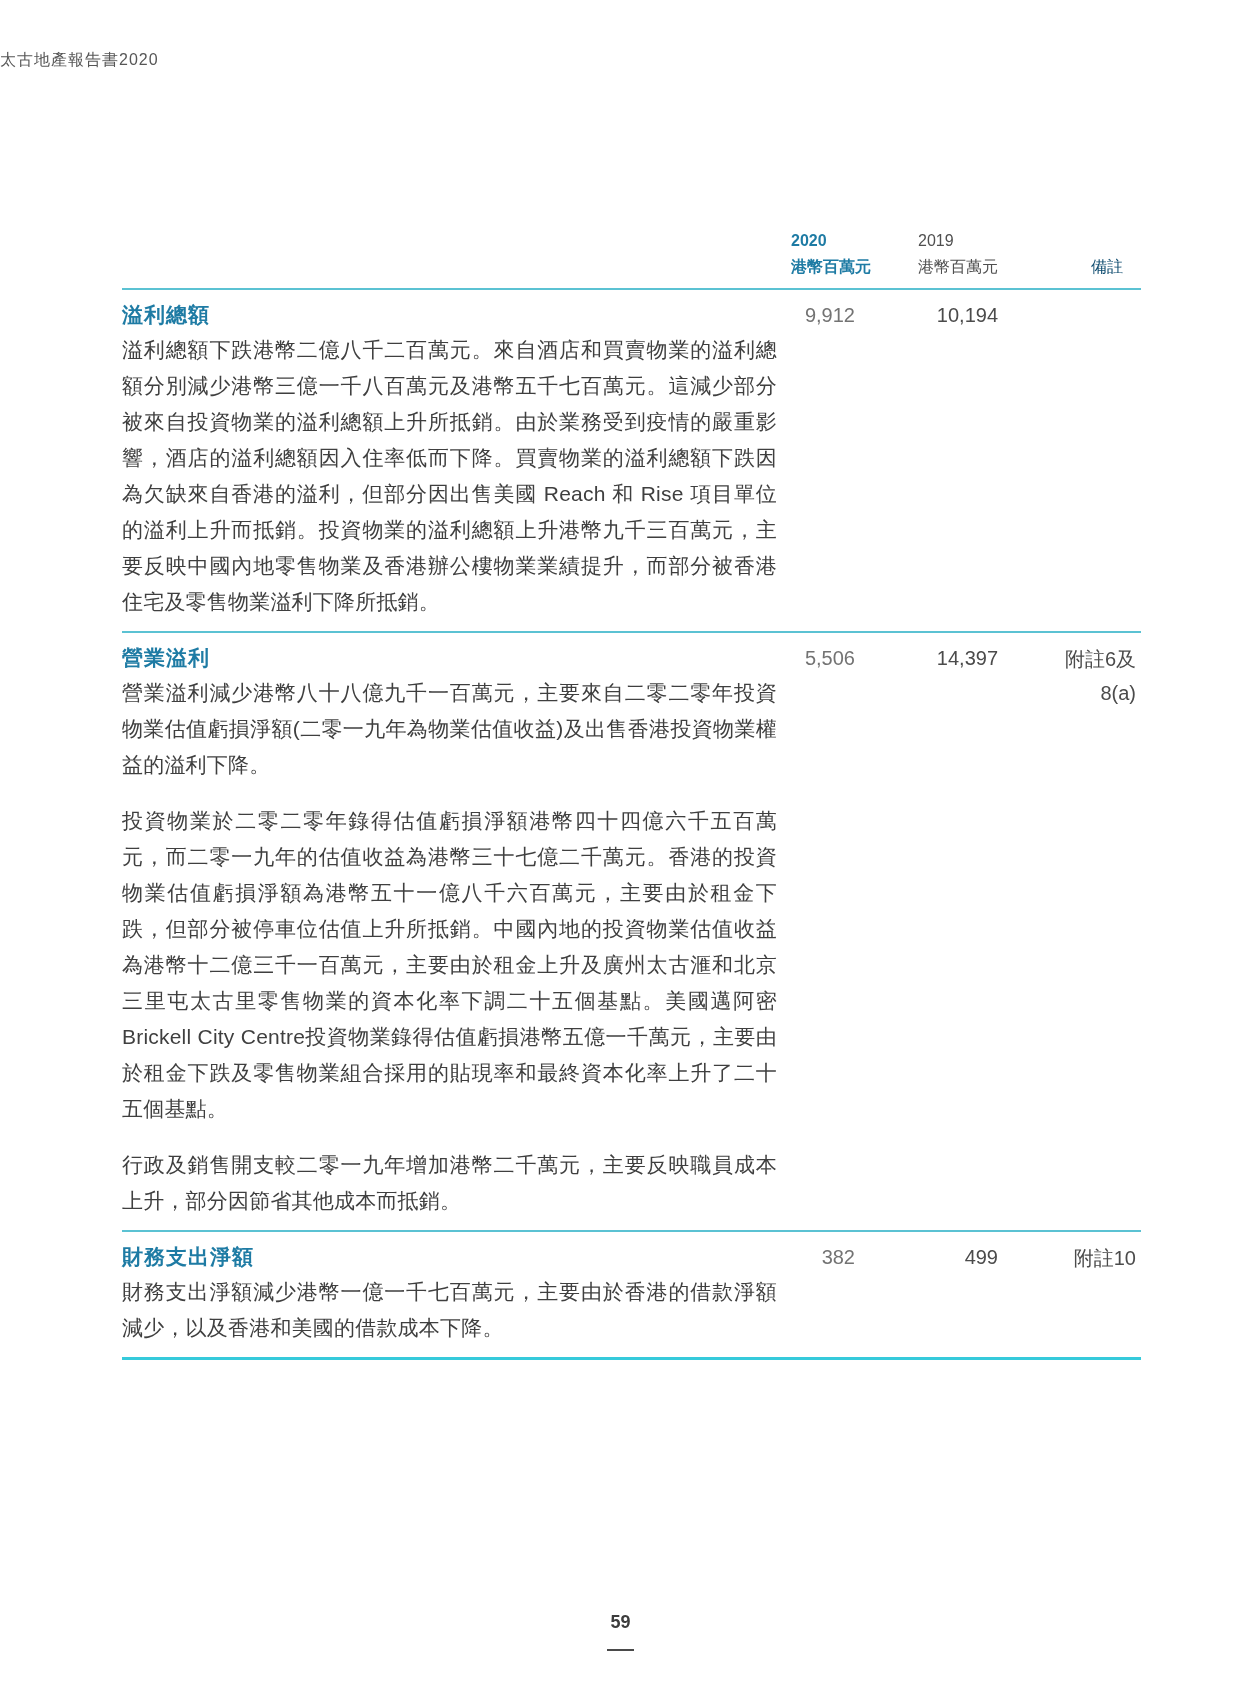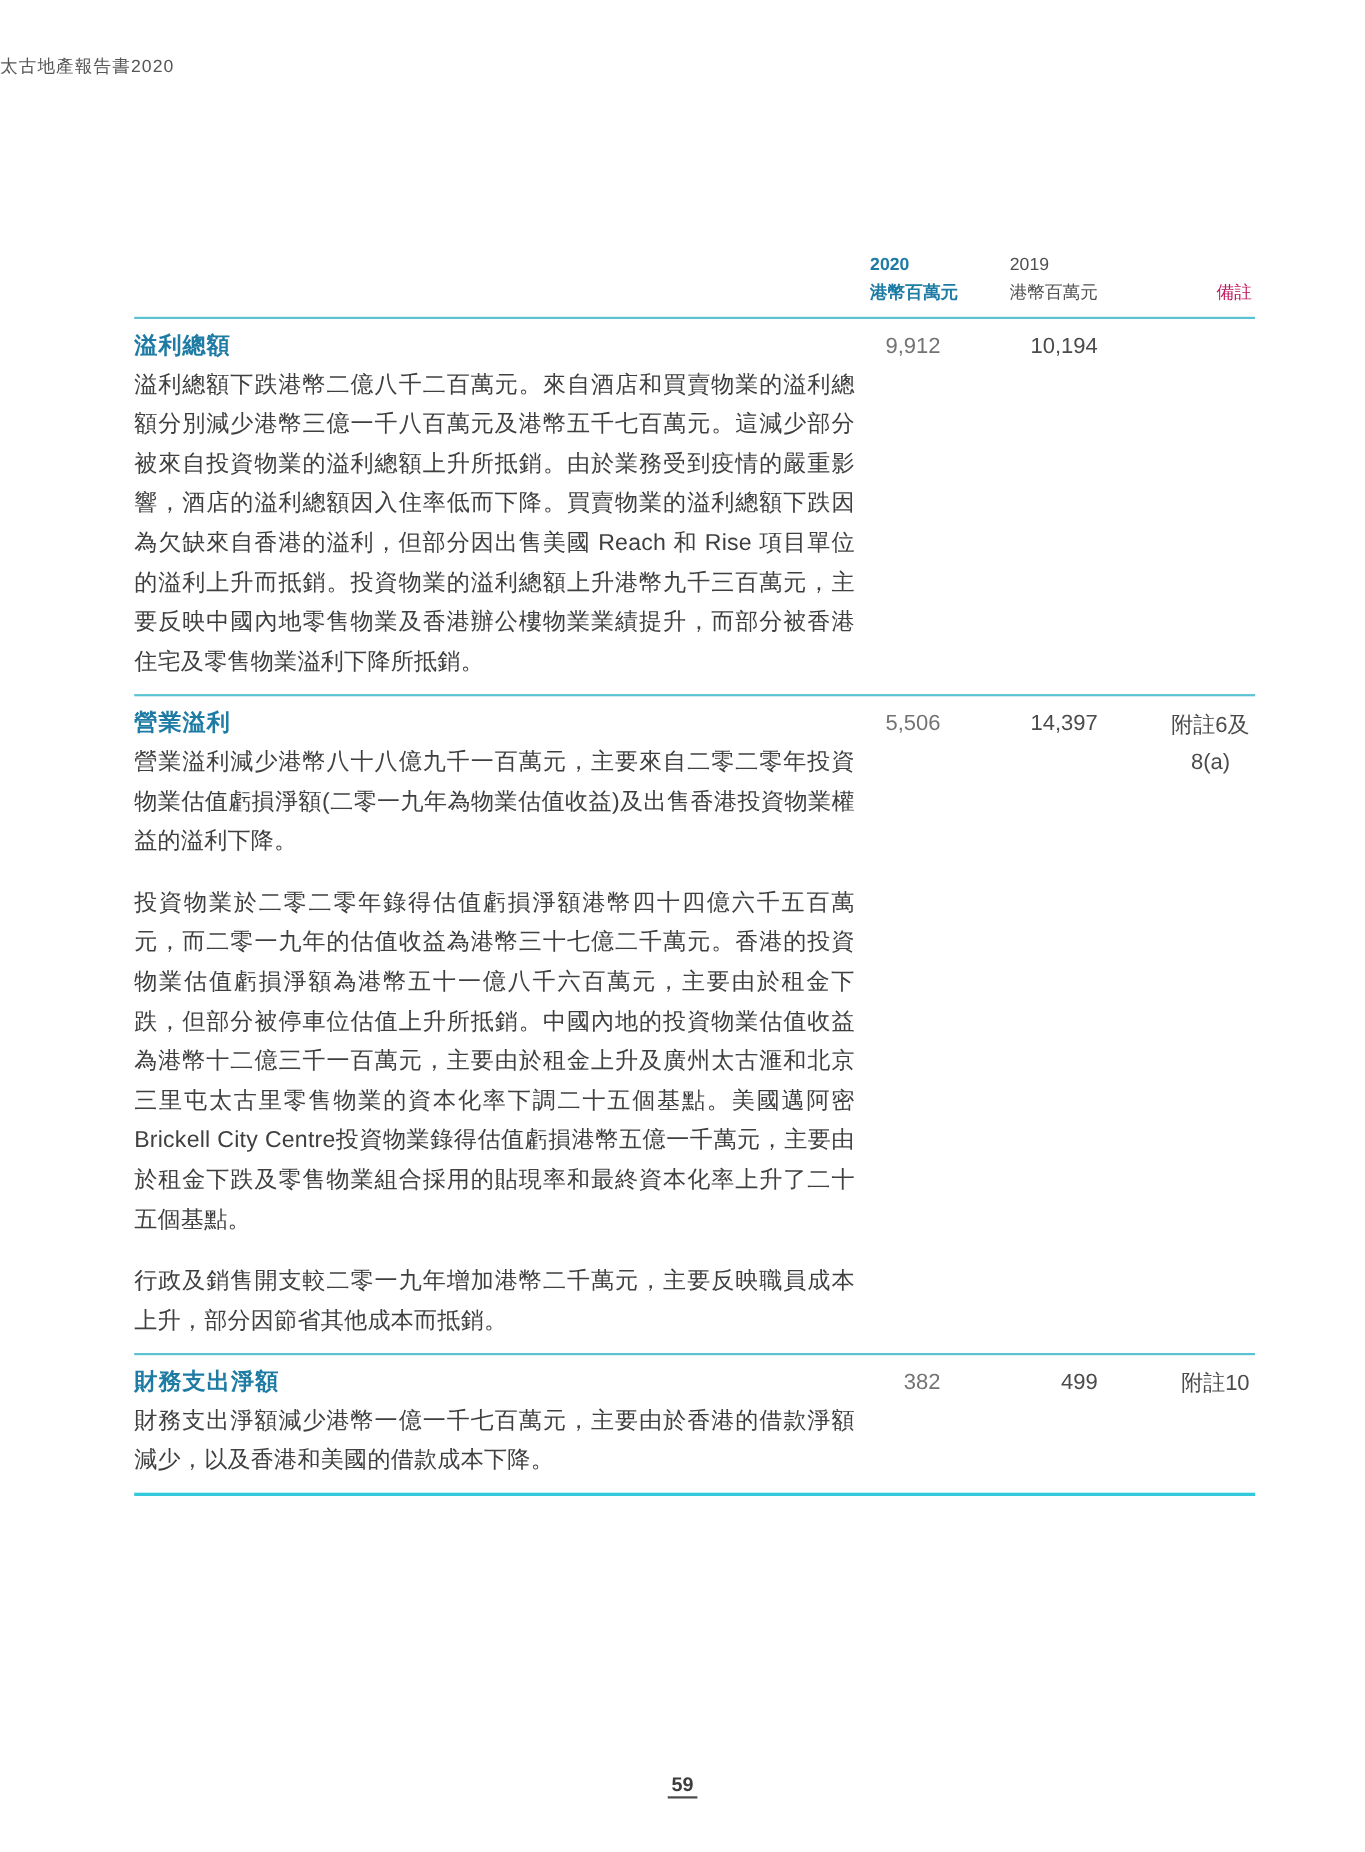--- a/index.html
+++ b/index.html
@@ -16,43 +16,43 @@
   .page-title {
     margin:0; font-size:26px; line-height:32px; font-weight:bold;
     color:#2b80a6; letter-spacing:3px;
   }
   .title-suffix { font-size:17px; font-style:italic; font-weight:bold; letter-spacing:1px; }
 
   .col-headers { position:relative; height:52px; margin-top:14px; margin-bottom:8px; }
   .colh { position:absolute; bottom:0; font-size:16px; line-height:26px; white-space:nowrap; }
   .colh-2020 { right:270px; color:#1e7ba4; font-weight:bold; }
   .colh-2019 { right:143px; color:#4f4f4f; }
-  .colh-notes { right:3px; color:#be185d;margin-top:24px; }
+  .colh-notes { right:18px; color:#0c4a6e;margin-top:24px; }
 
   .rule { height:2px; background:#5bc2d3; }
   .rule-bottom { height:3px; background:#35cadb; }
 
   .row-section { position:relative; padding:11px 0; }
   .sec-heading { margin:0; font-size:21px; line-height:28px; font-weight:bold; color:#1e7ba4; letter-spacing:1px; }
   .val { position:absolute; top:11px; text-align:right; font-size:20px; line-height:28px; white-space:nowrap; }
   .val-2020 { right:286px; color:#737373; font-weight:normal; }
   .val-2019 { right:143px; color:#4b4b4b; }
-  .note { position:absolute; top:9px; right:5px; text-align:center; font-size:20px; line-height:34px; color:#4b4b4b; white-space:nowrap; }
+  .note { position:absolute; top:9px; right:5px; text-align:right; font-size:20px; line-height:34px; color:#4b4b4b; white-space:nowrap; }
   .note .note-line { display:block; }
 
   .para {
     margin:3px 0 0 0; width:655px; font-size:21px; line-height:36px;
     color:#3f3f3f; text-align:justify; letter-spacing:0.2px;
   }
   .para + .para { margin-top:20px; }
 
   .footer { position:absolute; top:1612px; left:0; width:100%; text-align:center; }
   .page-num {
     display:inline-block; font-size:18px; font-weight:bold; color:#3d3d3d;
-    padding:0 3px 0 3px; border-bottom:2px solid #4a4a4a;
+    padding:0 3px 16px 3px; border-bottom:2px solid #4a4a4a;
   }
 </style>
 </head>
 <body>
 
 <div class="page">
 
   <div class="doc-header">太古地產報告書2020</div>
 
   <div class="content">

